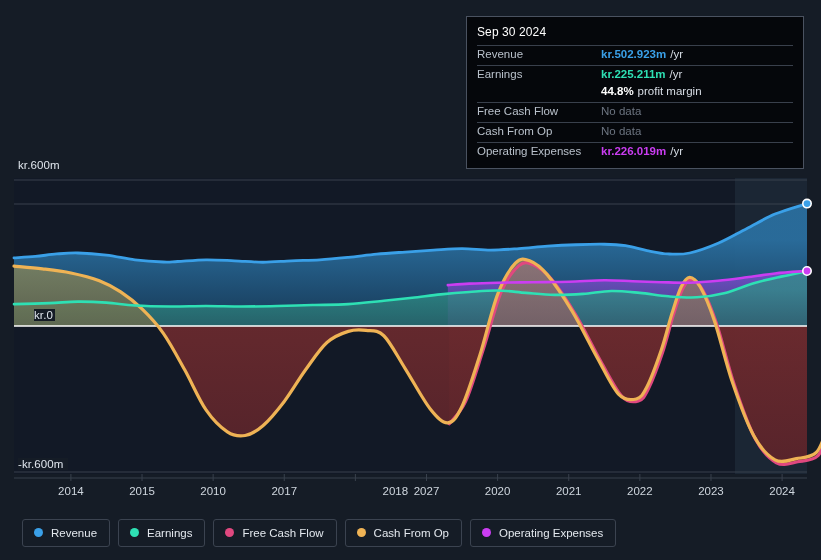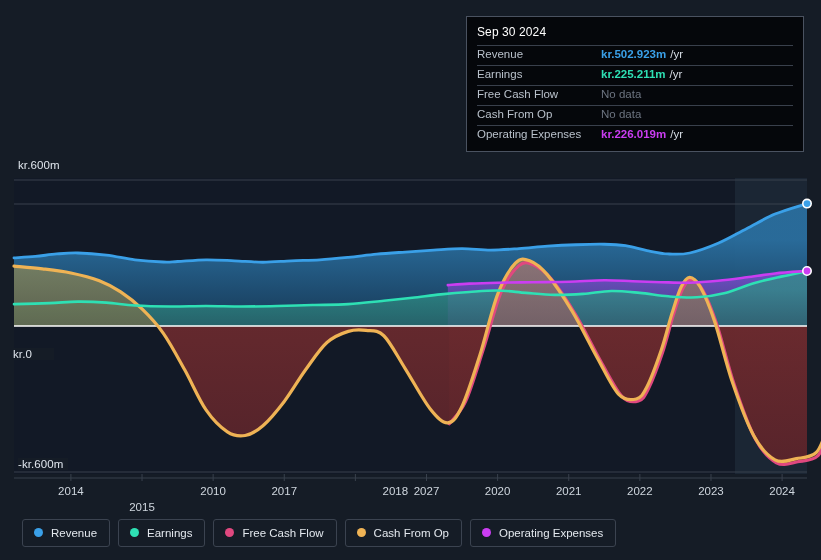--- a/index.html
+++ b/index.html
@@ -41,21 +41,21 @@
   .axis-label {
     position: absolute;
     font-size: 11.5px;
     color: #dfe5ec;
     letter-spacing: .1px;
     background: #151c26;
     padding: 0 4px 0 0;
     white-space: nowrap;
   }
   .y-top   { left: 18px; top: 159px; }
-  .y-zero  { left: 13px; top: 309px; background: #151c26; padding-right: 22px; margin-top: 39px; }
+  .y-zero  { left: 34px; top: 309px; background: #151c26; padding-right: 2px; }
   .y-bot   { left: 18px; top: 458px; }
 
   .x-tick {
     position: absolute;
     top: 485px;
     font-size: 11.5px;
     color: #cfd6de;
     transform: translateX(-50%);
     white-space: nowrap;
   }
@@ -220,21 +220,21 @@
         <line x1="710.986547085207" y1="474" x2="710.986547085207" y2="481" stroke="#39414d" stroke-width="1"></line>
         <line x1="782.1076233183918" y1="474" x2="782.1076233183918" y2="481" stroke="#39414d" stroke-width="1"></line>
       </svg>
 
     <div class="axis-label y-top">kr.600m</div>
     <div class="axis-label y-zero">kr.0</div>
     <div class="axis-label y-bot">-kr.600m</div>
 
     <div id="x-ticks">
         <div class="x-tick" style="left: 70.8969px;">2014</div>
-        <div class="x-tick" style="left: 142.018px; margin-top: 16px;">2015</div>
+        <div class="x-tick" style="left: 142.018px;">2015</div>
         <div class="x-tick" style="left: 213.139px;">2010</div>
         <div class="x-tick" style="left: 284.26px;">2017</div>
         <div class="x-tick" style="left: 355.381px; margin-left: 40px;">2018</div>
         <div class="x-tick" style="left: 426.502px;">2027</div>
         <div class="x-tick" style="left: 497.623px;">2020</div>
         <div class="x-tick" style="left: 568.744px;">2021</div>
         <div class="x-tick" style="left: 639.865px;">2022</div>
         <div class="x-tick" style="left: 710.987px;">2023</div>
         <div class="x-tick" style="left: 782.108px;">2024</div>
       </div>
@@ -246,20 +246,25 @@
         <div class="tt-row">
           <div class="tt-label">Revenue</div>
           <div class="tt-val" style="color: rgb(58, 160, 232);">kr.502.923m</div>
           <span class="tt-unit">/yr</span>
         </div>
         <div class="tt-row">
           <div class="tt-label">Earnings</div>
           <div class="tt-val" style="color: rgb(46, 224, 180);">kr.225.211m</div>
           <span class="tt-unit">/yr</span>
         </div>
+        <div class="tt-row noline">
+          <div class="tt-label"></div>
+          <div class="tt-val" style="color: rgb(255, 255, 255);">44.8%</div>
+          <span class="tt-unit">profit margin</span>
+        </div>
         <div class="tt-row">
           <div class="tt-label">Free Cash Flow</div>
           <div class="tt-val tt-nodata" style="color: rgb(108, 116, 128);">No data</div>
         </div>
         <div class="tt-row">
           <div class="tt-label">Cash From Op</div>
           <div class="tt-val tt-nodata" style="color: rgb(108, 116, 128);">No data</div>
         </div>
         <div class="tt-row">
           <div class="tt-label">Operating Expenses</div>

